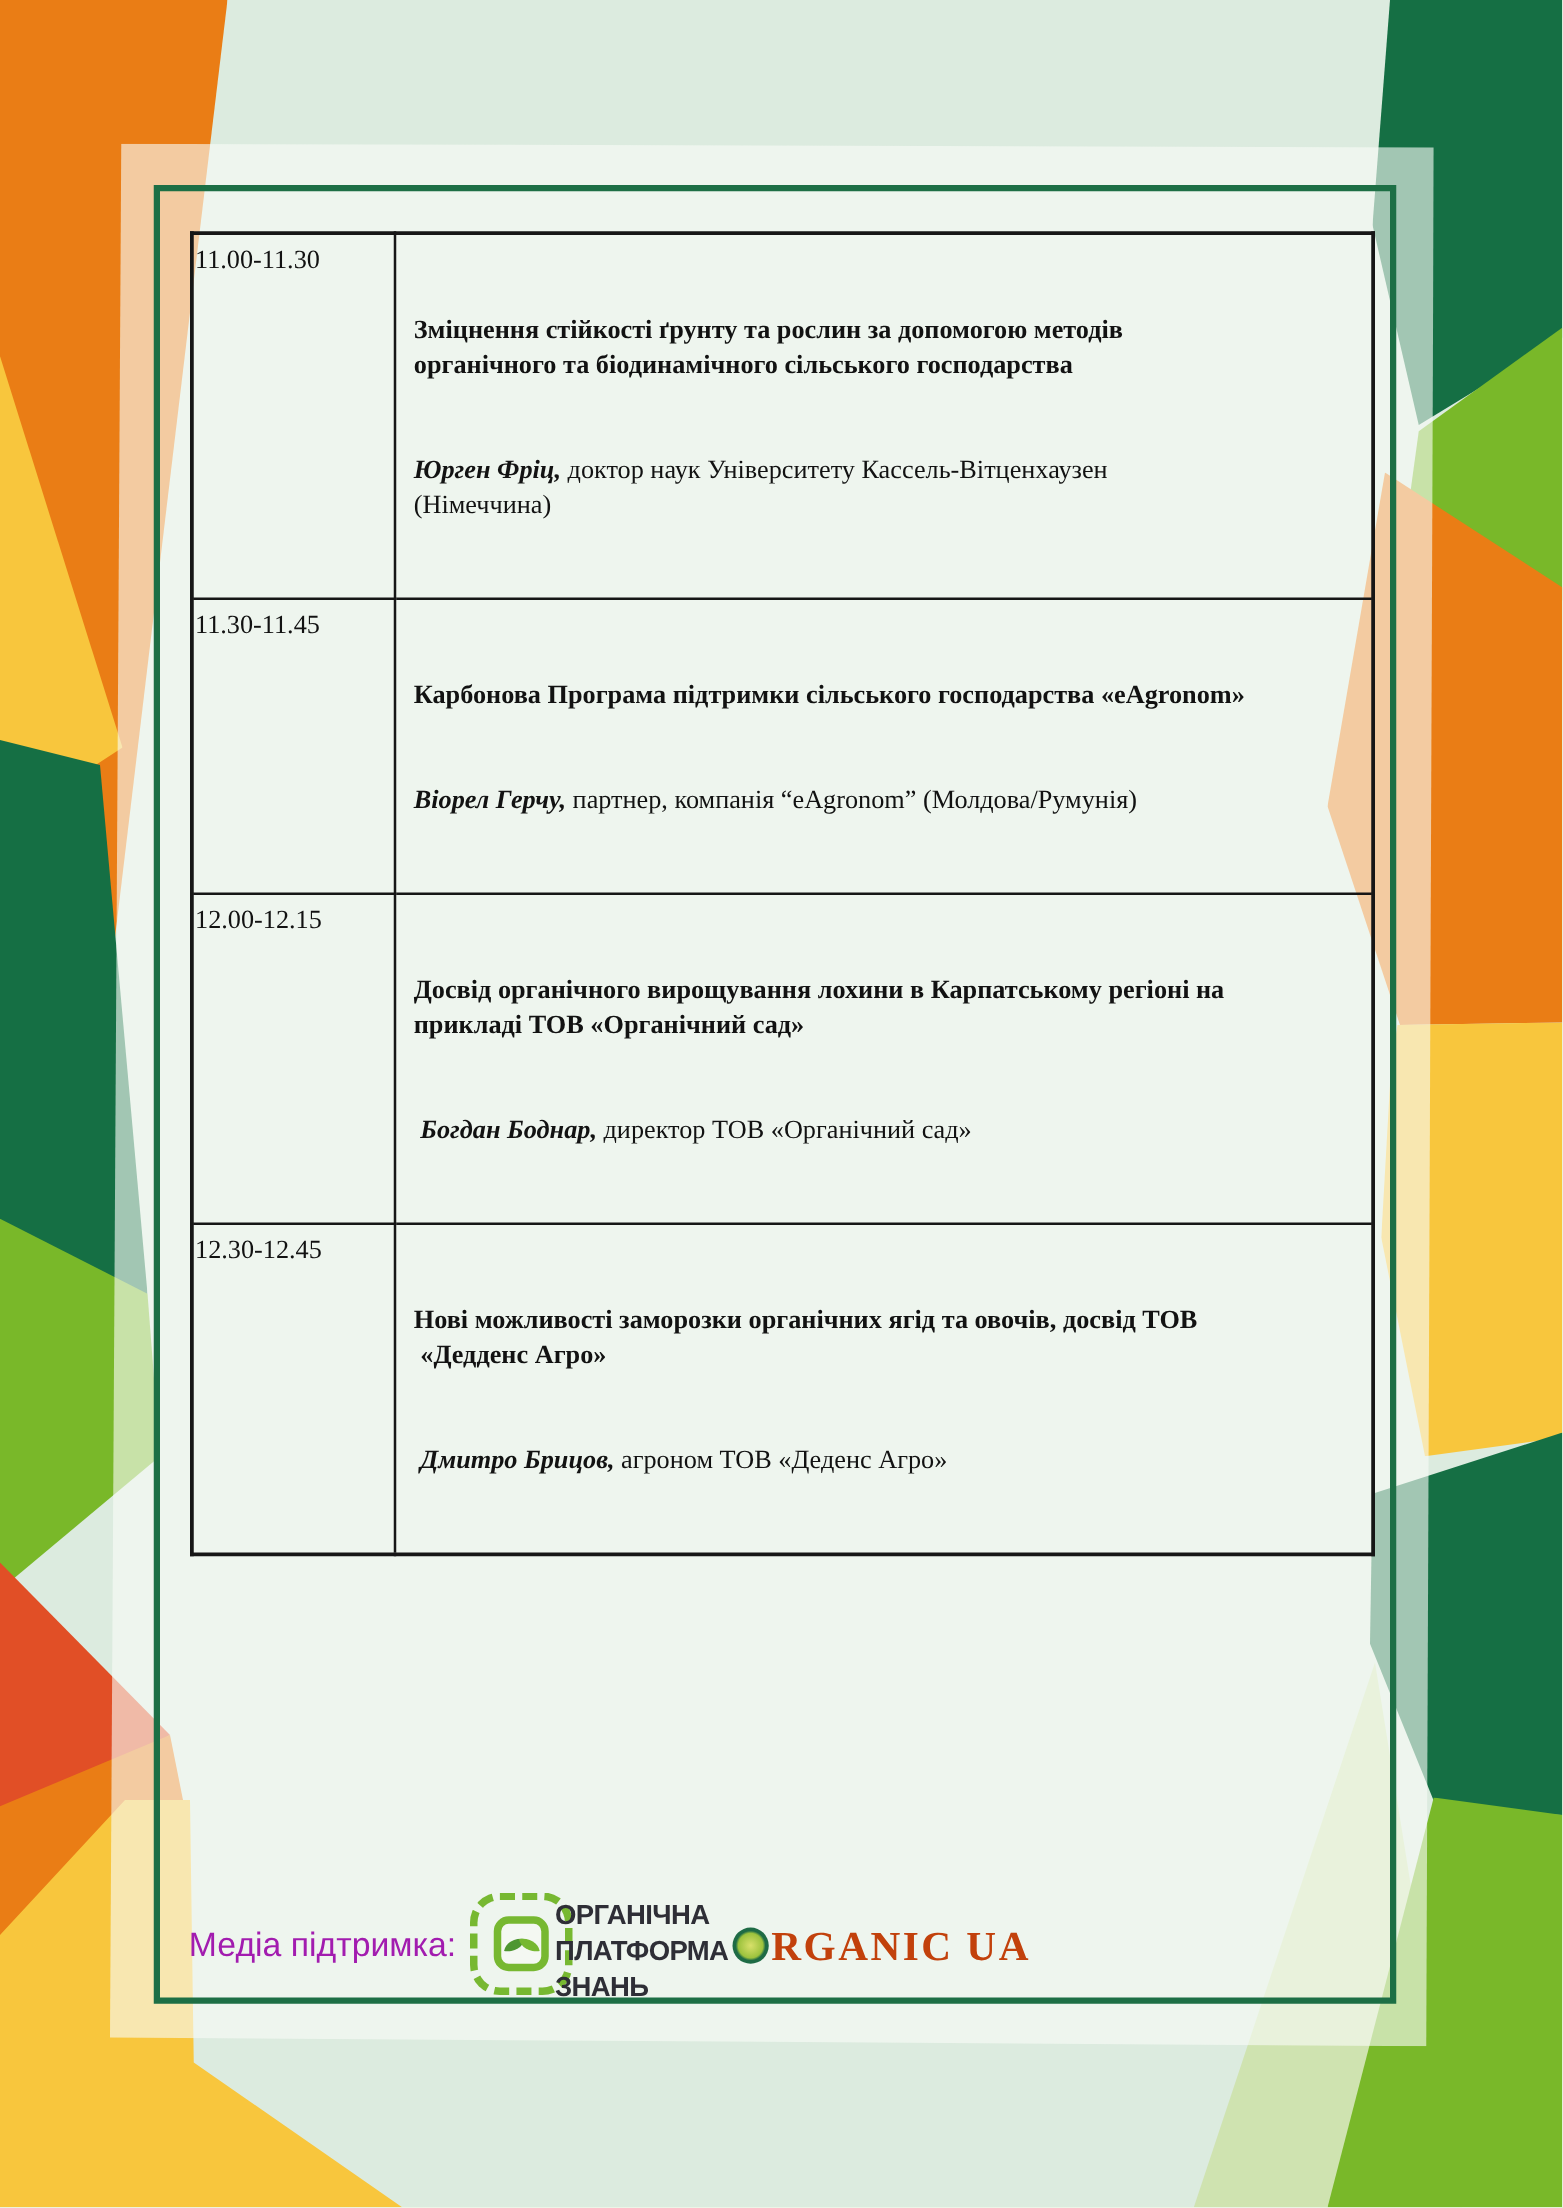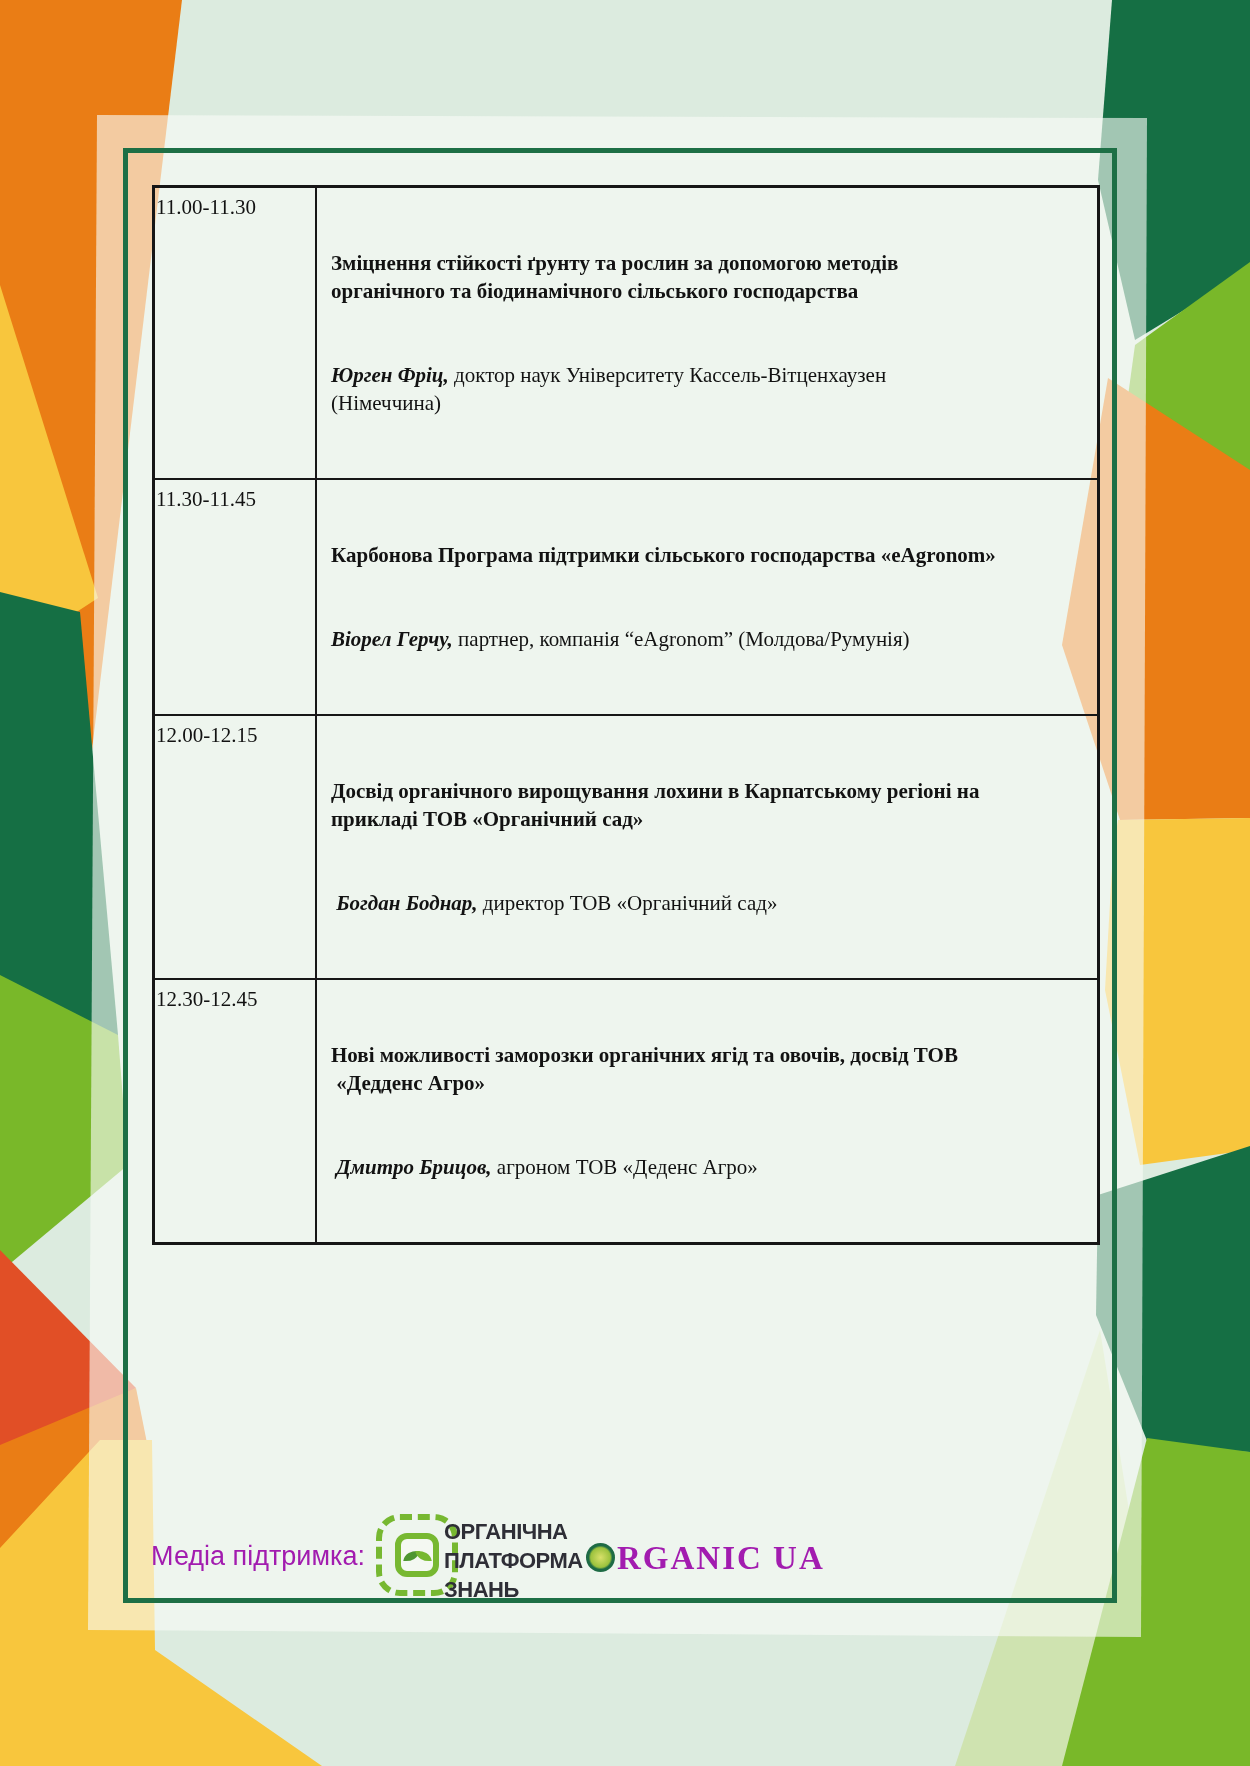--- a/index.html
+++ b/index.html
@@ -78,21 +78,21 @@
   .plogo .leaf-l { left:28px; background:#4e9631; border-radius:100% 0 100% 0; transform:rotate(8deg); }
   .plogo .leaf-r { left:40px; background:#77b831; border-radius:0 100% 0 100%; transform:rotate(-8deg); }
   .plogo-text {
     position:absolute; left:444px; top:1517px;
     font-family:"Liberation Sans",sans-serif; font-weight:bold; font-size:22px; line-height:29px;
     color:#2e2e36; letter-spacing:-0.5px;
   }
   .organic {
     position:absolute; left:586px; top:1540px; height:38px;
     font-family:"Liberation Serif","DejaVu Serif",serif; font-weight:bold; font-size:33px;
-    color:#a21caf; letter-spacing:2px; white-space:nowrap;
+    color:#c2410c; letter-spacing:2px; white-space:nowrap;
   }
   .organic .badge {
     display:inline-block; width:29px; height:29px; border-radius:50%; vertical-align:-3px;
     background:radial-gradient(circle, #d8e06a 0%, #9cc23d 48%, #1e6b45 58%);
     margin-right:2px;
   }
 </style>
 </head>
 <body>
 

